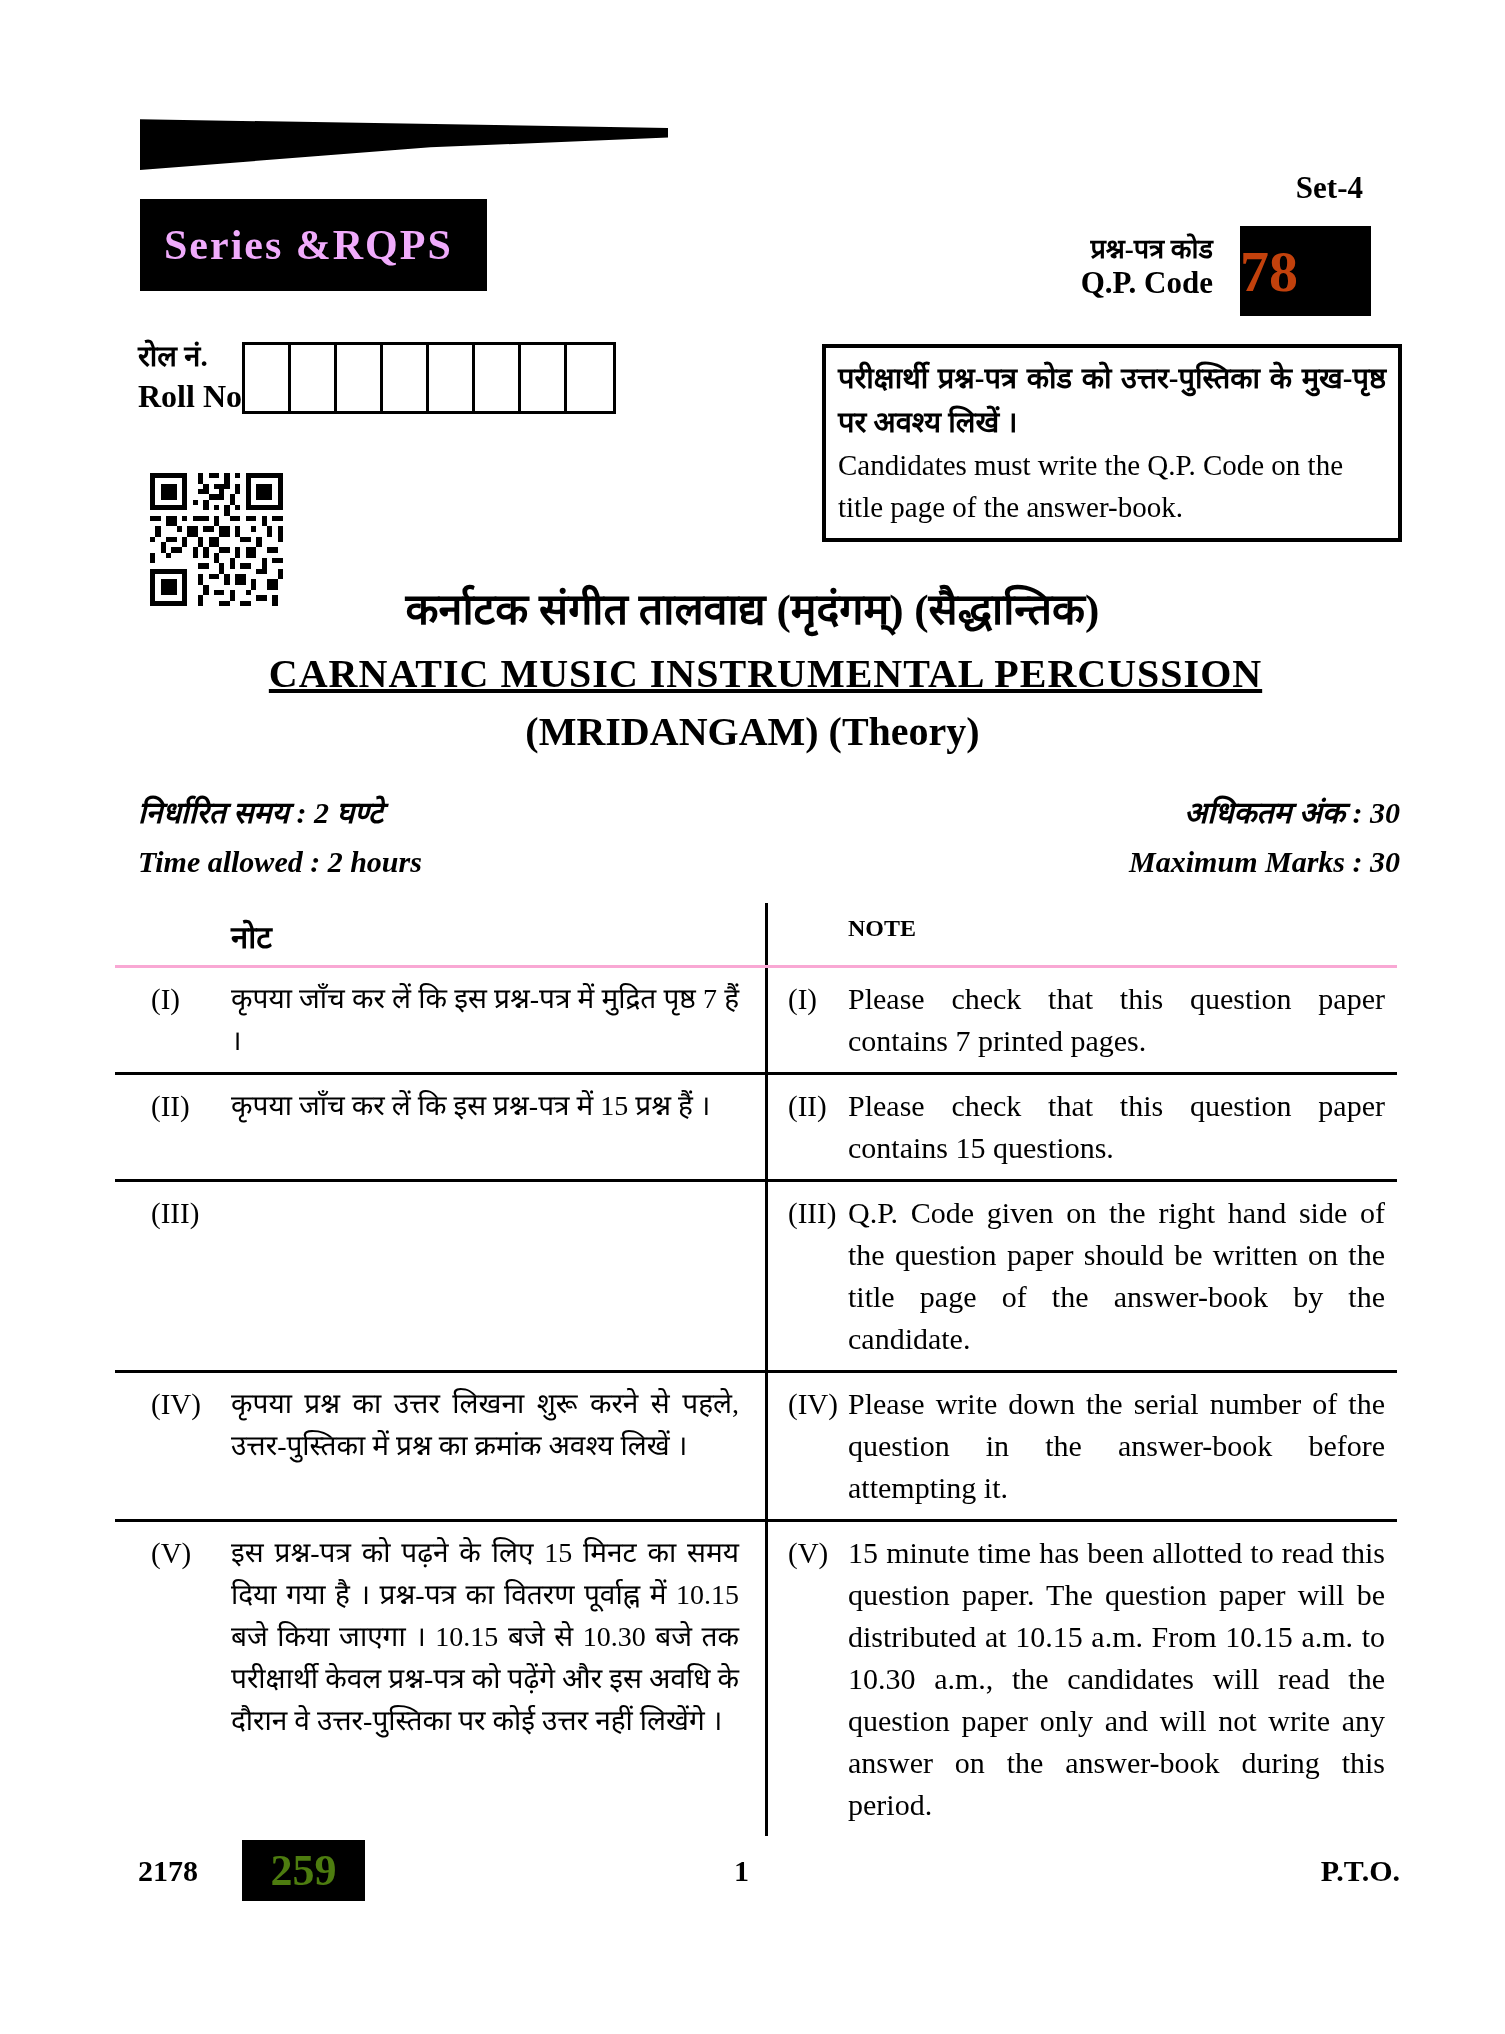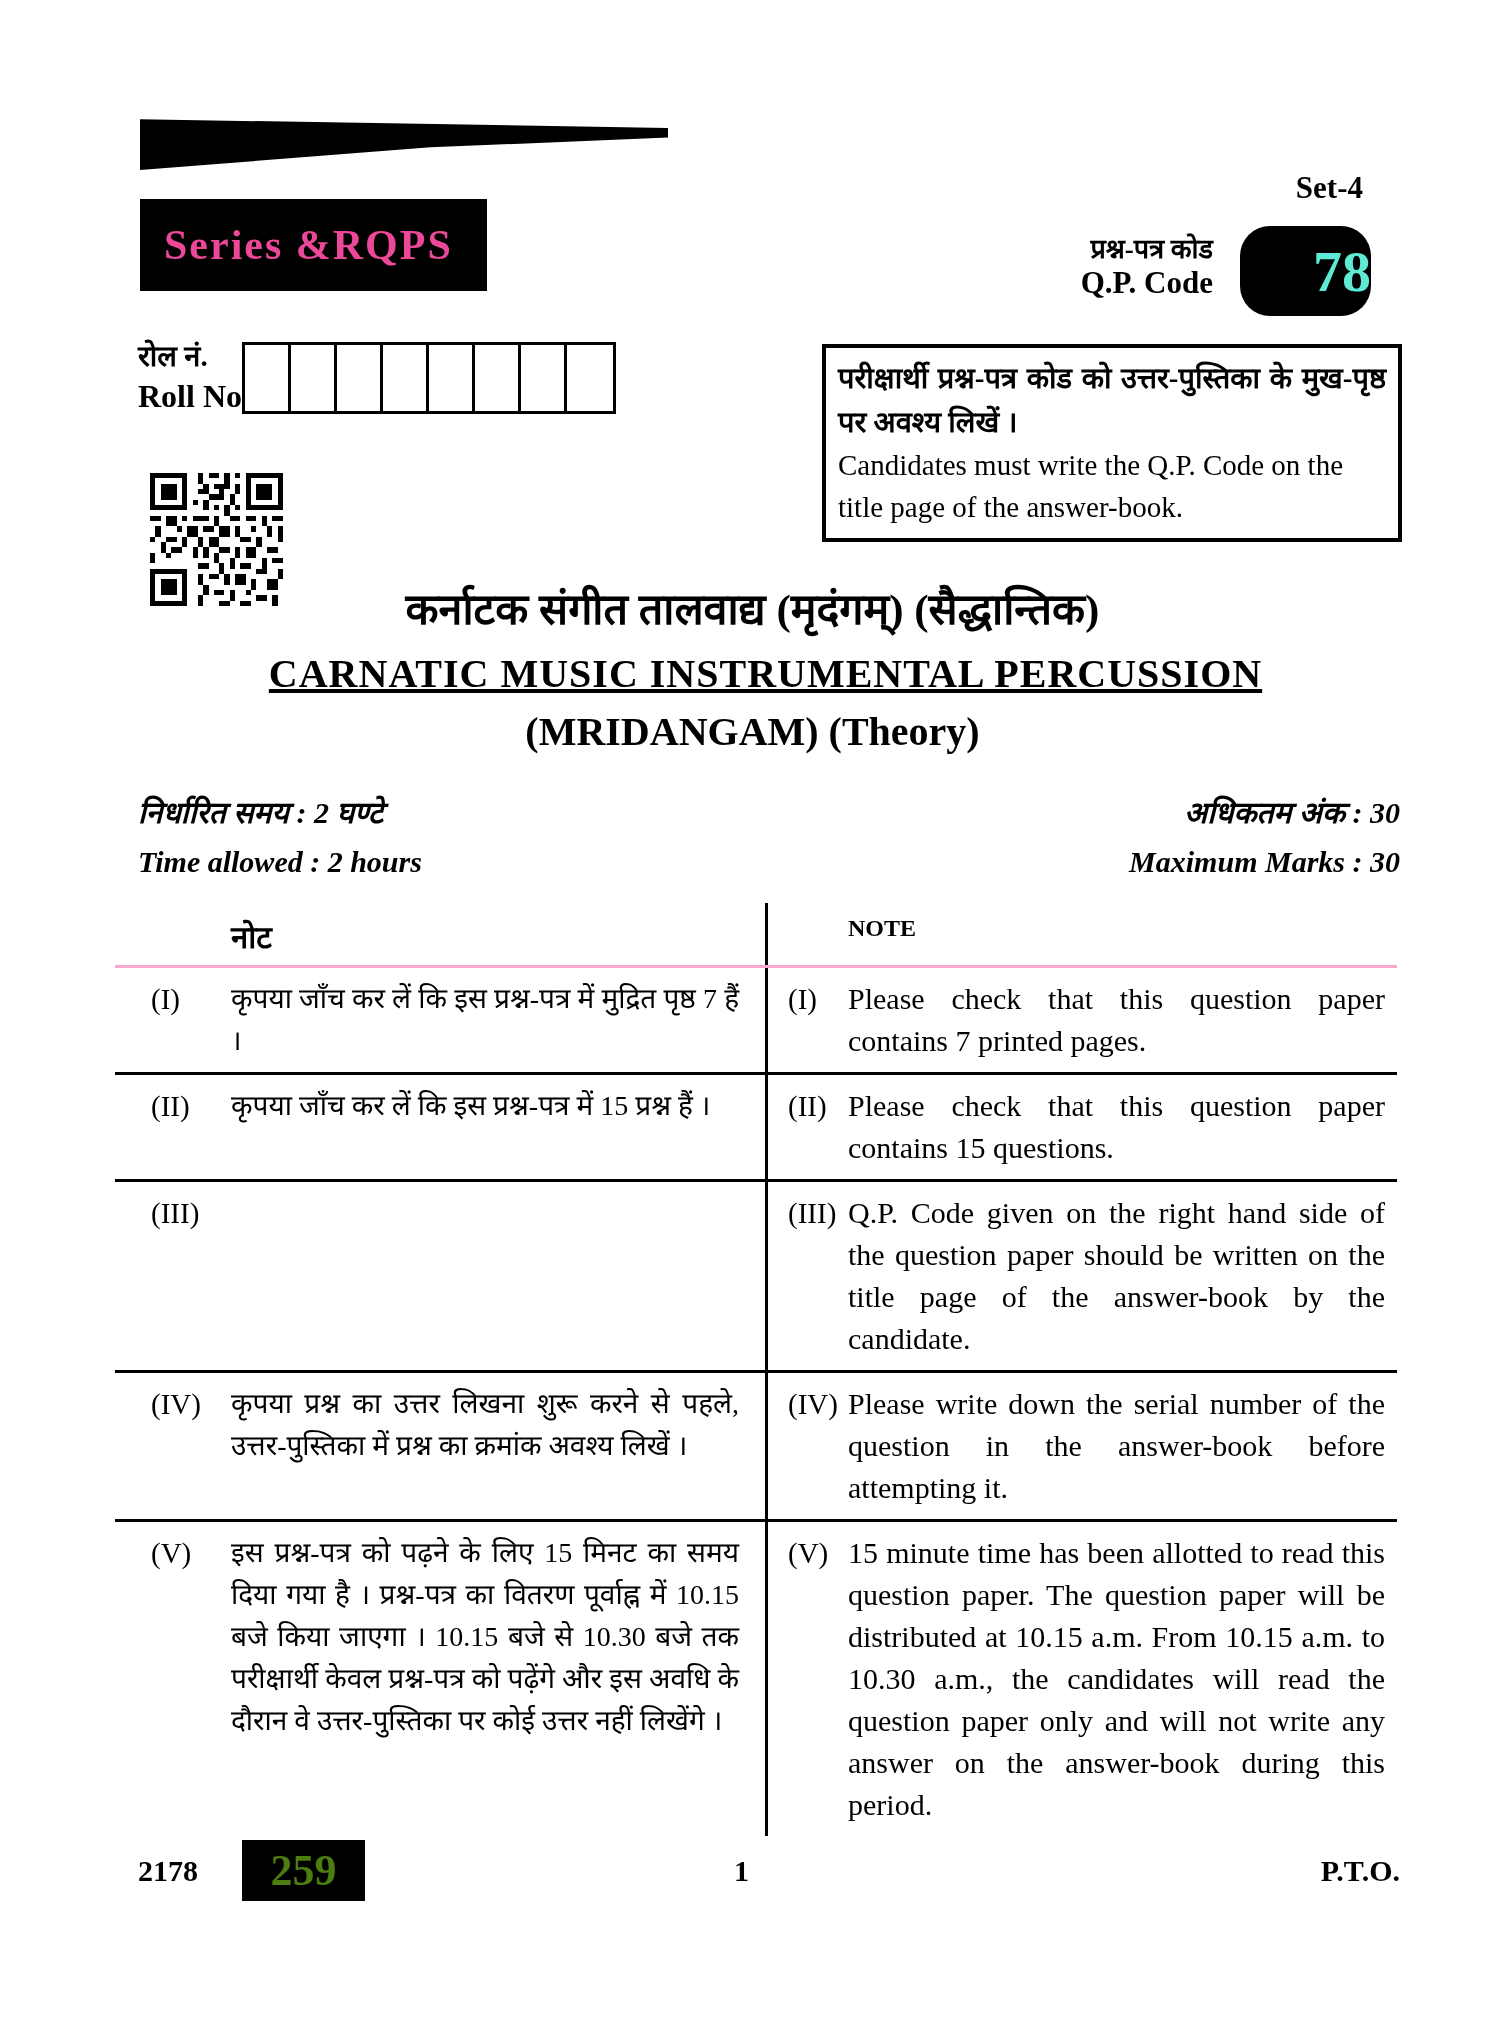--- a/index.html
+++ b/index.html
@@ -19,43 +19,43 @@
   
   .wedge {
     position:absolute; left:140px; top:116px; width:528px; height:54px;
     background:#000;
     clip-path:polygon(0 6%, 100% 22%, 100% 40%, 55% 58%, 0 100%);
   }
 
   
   .series-box {
     position:absolute; left:140px; top:199px; width:347px; height:92px;
-    background:#000; color:#ec4899;
+    background:#000; color:#f0abfc;
     display:flex; align-items:center;
     padding-left:24px;
   }
   .series-text { font-size:42px; font-weight:bold; letter-spacing:2px; }
 
   .set-label {
     position:absolute; right:142px; top:170px;
     font-size:31px; font-weight:bold;
   }
 
   .qp-label {
     position:absolute; right:292px; top:233px;
     text-align:right; line-height:33px;
   }
   .qp-label .l1 { font-size:27px; font-weight:bold; }
   .qp-label .l2 { font-size:31px; font-weight:bold; }
 
   .qp-badge {
     position:absolute; left:1240px; top:226px; width:131px; height:90px;
-    background:#000; color:#5eead4;
-    display:flex; align-items:center; justify-content:flex-end;
-    font-size:58px; font-weight:bold;border-radius:30px;
+    background:#000; color:#c2410c;
+    display:flex; align-items:center; justify-content:flex-start;
+    font-size:58px; font-weight:bold;
   }
 
   
   .roll-labels {
     position:absolute; left:138px; top:336px; line-height:40px;
   }
   .roll-labels .l1 { font-size:29px; font-weight:bold; }
   .roll-labels .l2 { font-size:32px; font-weight:bold; }
 
   .roll-boxes {

